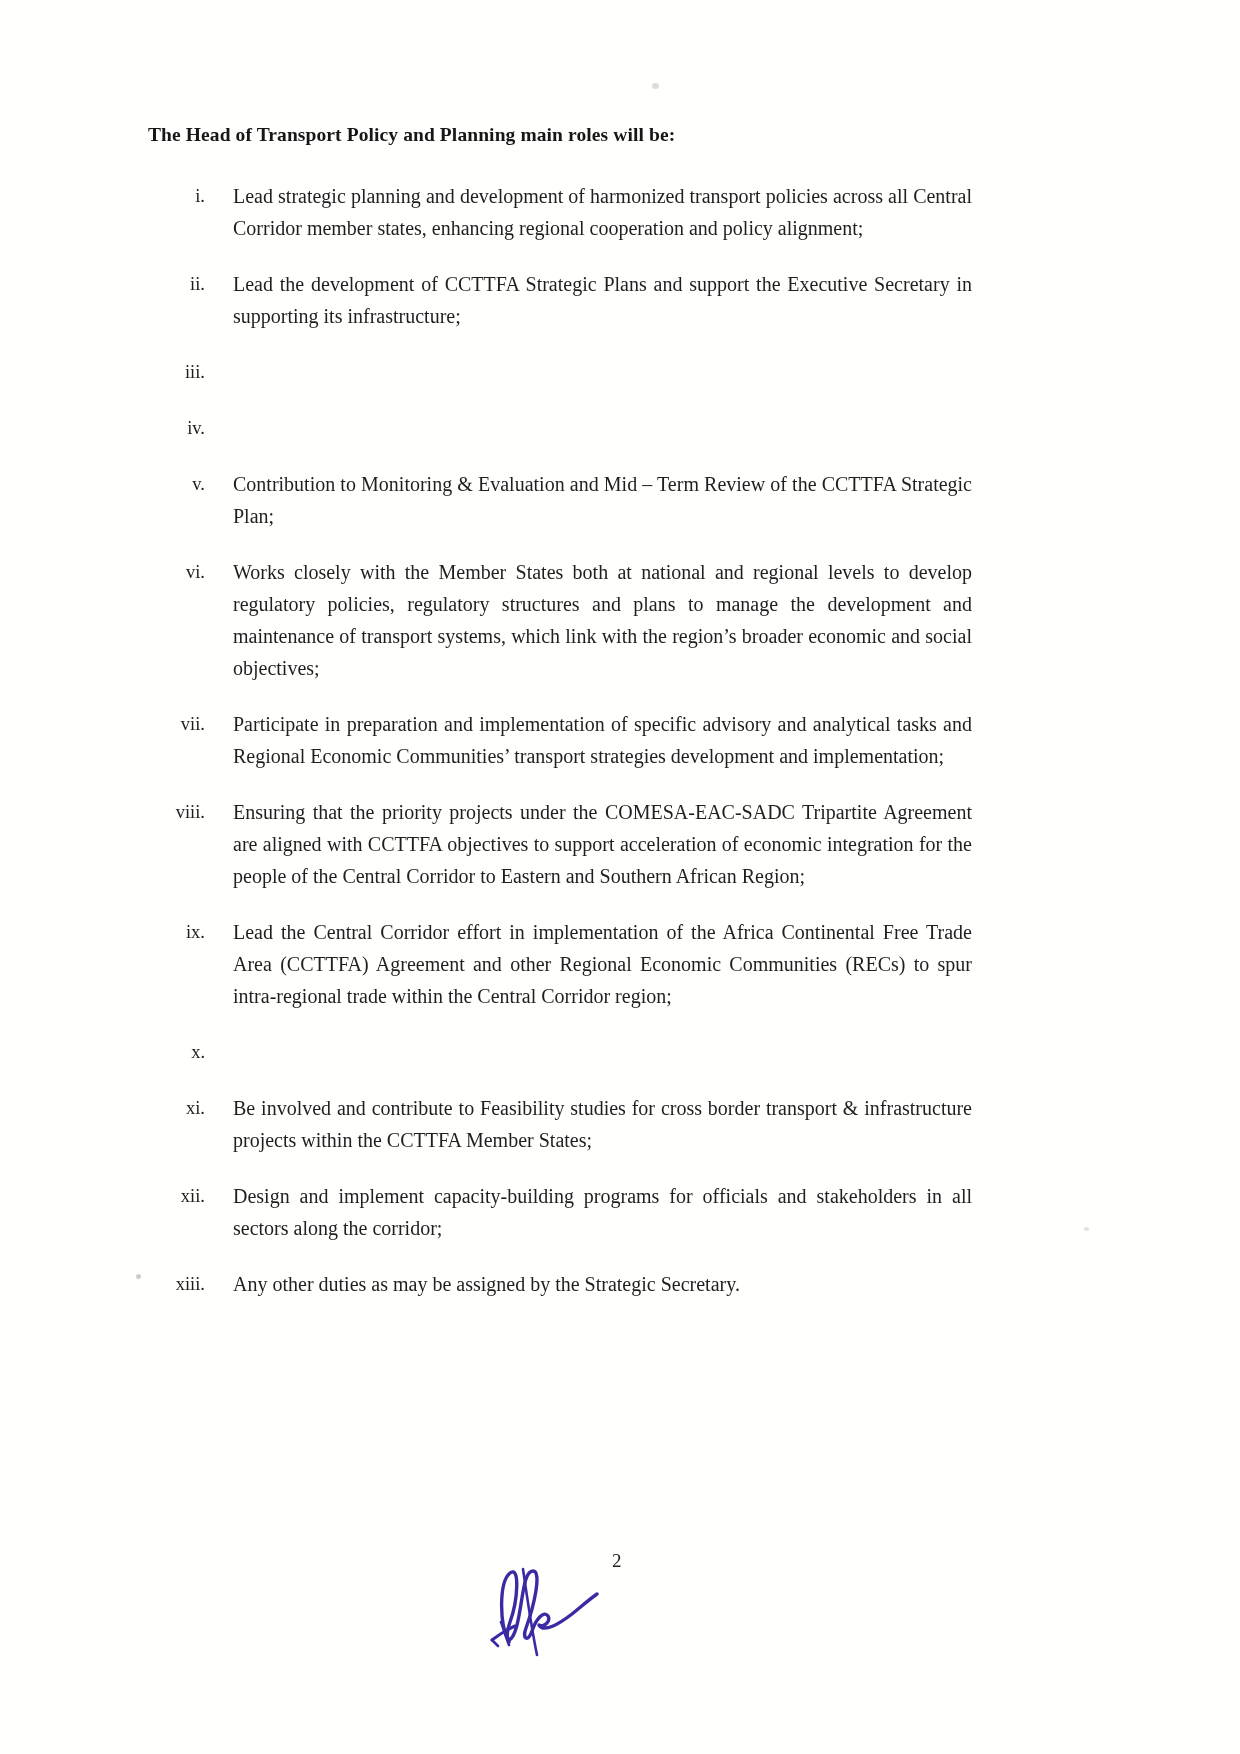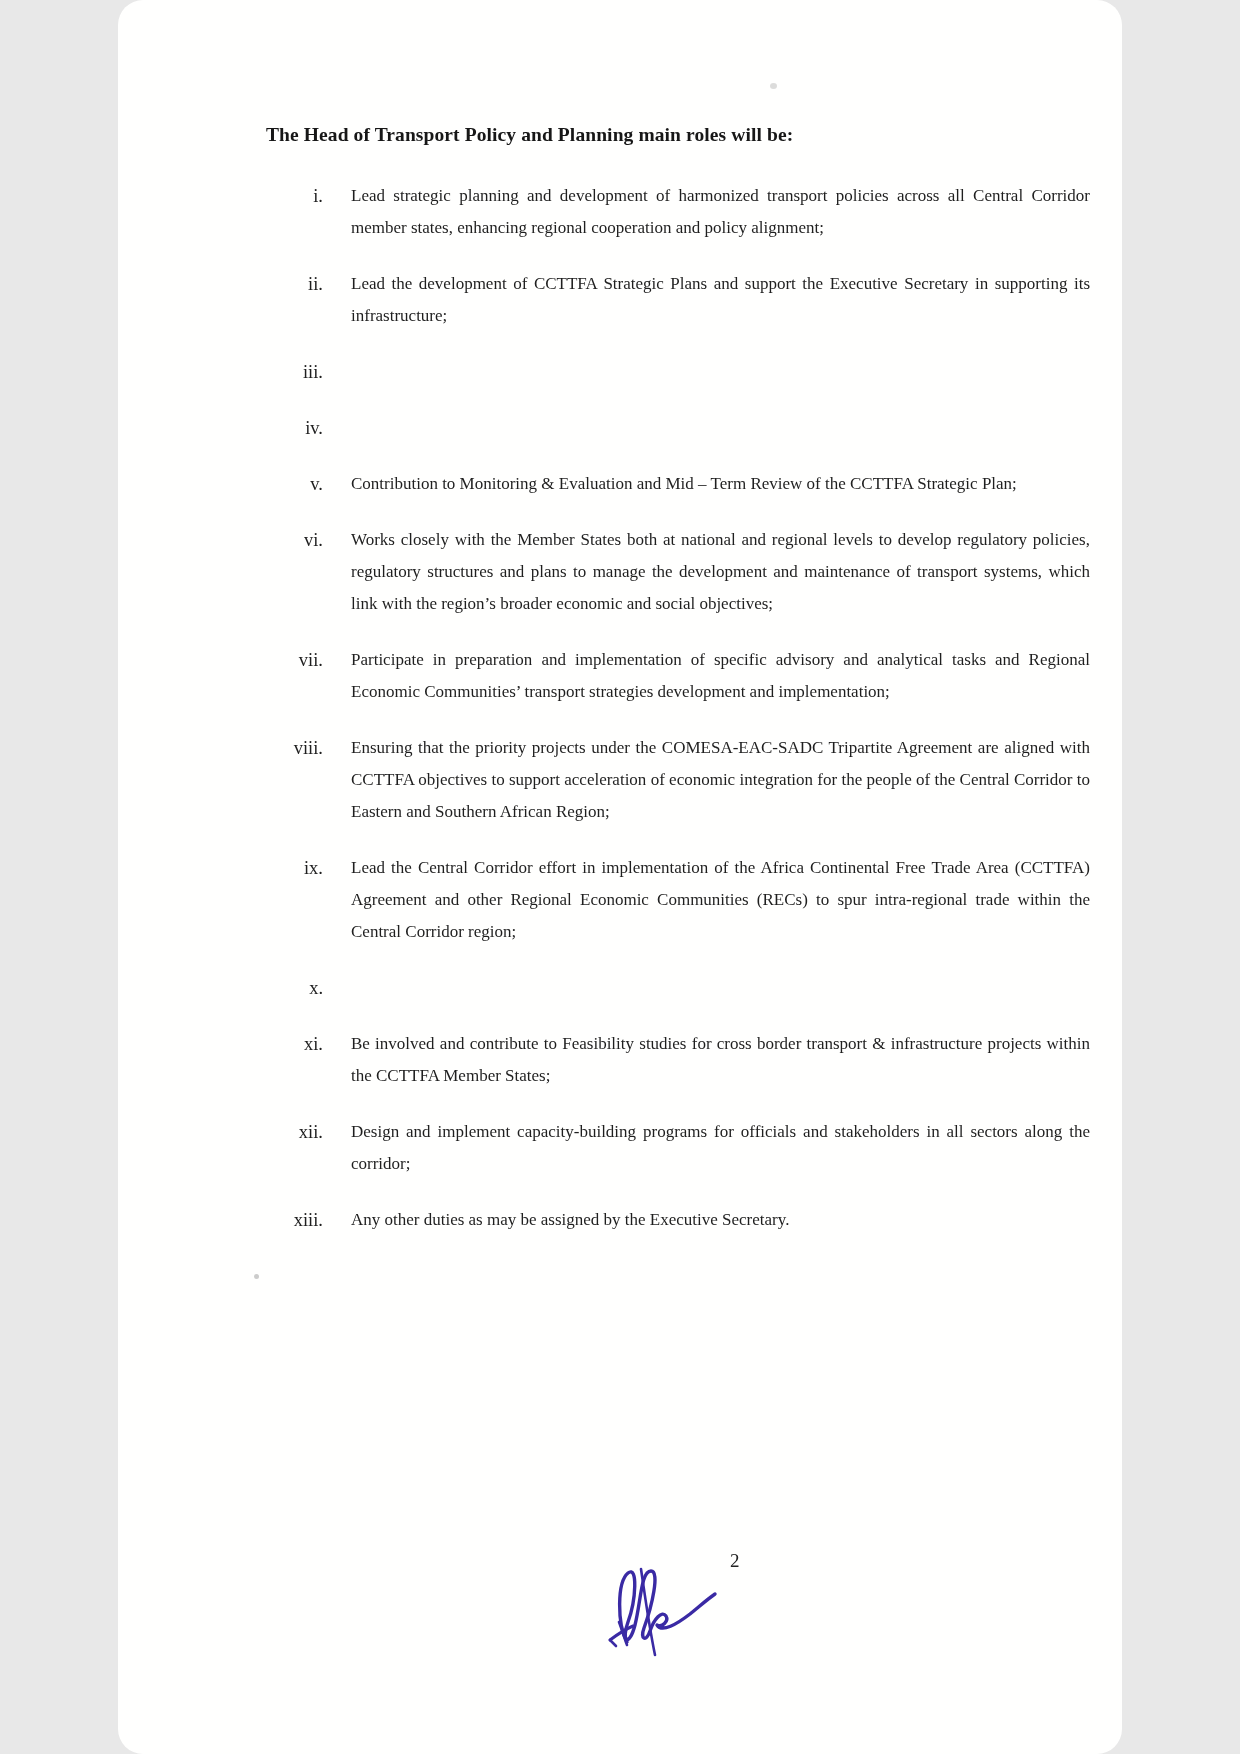--- a/index.html
+++ b/index.html
@@ -2,28 +2,27 @@
 <html><head>
 <meta charset="utf-8">
 <style>
   html, body {
     margin: 0;
     padding: 0;
     background: #e8e8e8;
   }
   .page {
     position: relative;
-    width: 1004px;
+    width: 1240px;
     height: 1754px;
     margin: 0 auto;
     background: #fffffe;
     overflow: hidden;
     font-family: "Liberation Serif", "DejaVu Serif", serif;
     color: #1f1f1f;
-    border-radius: 25px;
   }
   .content {
     position: absolute;
     top: 122px;
     left: 148px;
     width: 824px;
   }
   .heading {
     font-size: 19.5px;
     font-weight: bold;
@@ -44,21 +43,21 @@
   .num {
     flex: 0 0 57px;
     text-align: right;
     font-size: 18.5px;
     line-height: 32px;
     white-space: nowrap;
   }
   .text {
     flex: 1 1 auto;
     margin-left: 28px;
-    font-size: 17px;
+    font-size: 20px;
     line-height: 32px;
     text-align: justify;
     text-justify: inter-word;
   }
   .page-number {
     position: absolute;
     top: 1550px;
     left: 612px;
     font-size: 19px;
     color: #222;
@@ -130,21 +129,21 @@
       <li>
         <span class="num">xi.</span>
         <span class="text">Be involved and contribute to Feasibility studies for cross border transport &amp; infrastructure projects within the CCTTFA Member States;</span>
       </li>
       <li>
         <span class="num">xii.</span>
         <span class="text">Design and implement capacity-building programs for officials and stakeholders in all sectors along the corridor;</span>
       </li>
       <li>
         <span class="num">xiii.</span>
-        <span class="text">Any other duties as may be assigned by the Executive Secretary.</span>
+        <span class="text">Any other duties as may be assigned by the Strategic Secretary.</span>
       </li>
     </ol>
 
   </div>
 
   <span class="page-number">2</span>
 
   <svg class="signature" viewBox="0 0 165 115" fill="none" xmlns="http://www.w3.org/2000/svg">
 
     <path d="M36,84 C26,66 26,24 37,15 C47,7 45,42 37,64 C30,83 38,90 44,67 C50,43 50,13 60,13 C69,13 61,48 53,70 C49,81 55,85 59,73 C63,61 71,52 75,58 C78,63 71,70 66,67 C71,75 86,66 99,56 C110,47 118,40 124,36" stroke="#3a2aa4" stroke-width="3.4" stroke-linecap="round" stroke-linejoin="round"></path>

